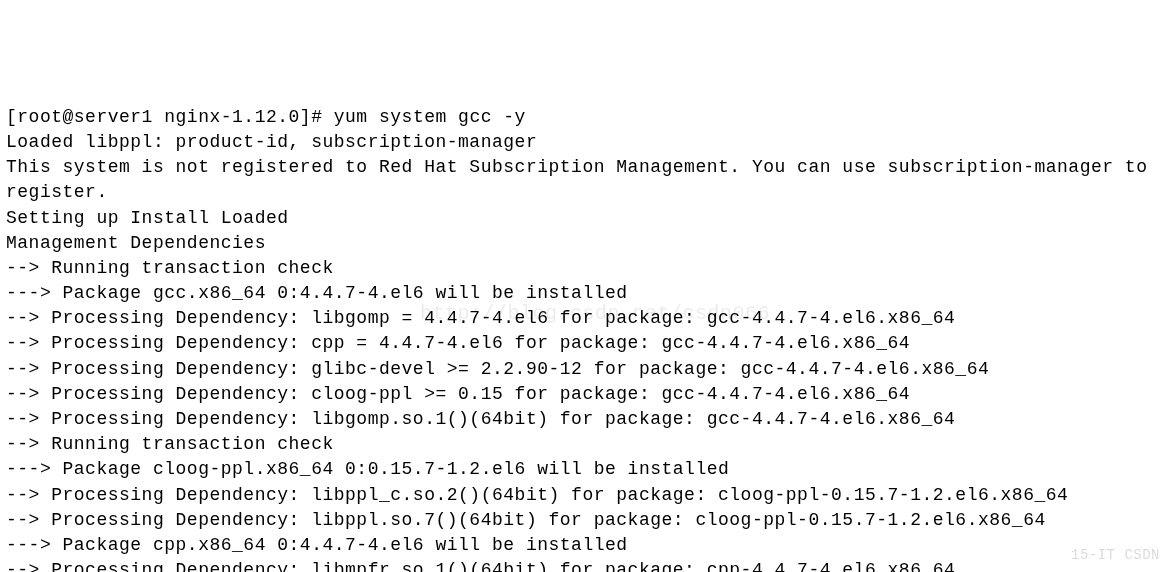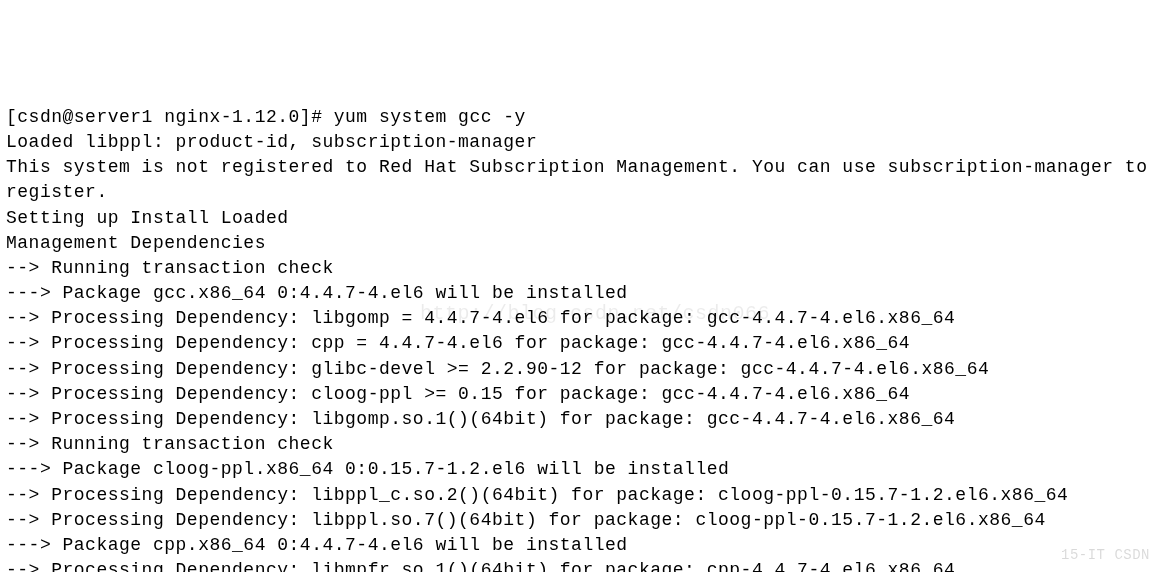--- a/index.html
+++ b/index.html
@@ -28,32 +28,32 @@
       position: absolute;
       top: 300px;
       left: 420px;
       color: rgba(0,0,0,0.08);
       font-size: 20px;
       pointer-events: none;
     }
     .bottom-right-watermark {
       position: absolute;
       bottom: 6px;
-      right: 10px;
+      right: 0;
       color: rgba(0,0,0,0.15);
       font-size: 14px;
       pointer-events: none;
     }
   </style>
 </head>
 <body>
 
 
 
-<div class="terminal"><span class="terminal-line">[csdn@server1 nginx-1.12.0]# </span><span class="terminal-line">yum system gcc -y</span>
+<div class="terminal"><span class="terminal-line">[root@server1 nginx-1.12.0]# </span><span class="terminal-line">yum system gcc -y</span>
 <span class="terminal-line">Loaded libppl: product-id, subscription-manager</span>
 <span class="terminal-line">This system is not registered to Red Hat Subscription Management. You can use subscription-manager to register.</span>
 <span class="terminal-line">Setting up Install Loaded</span>
 <span class="terminal-line">Management Dependencies</span>
 <span class="terminal-line">--&gt; Running transaction check</span>
 <span class="terminal-line">---&gt; Package gcc.x86_64 0:4.4.7-4.el6 will be installed</span>
 <span class="terminal-line">--&gt; Processing Dependency: libgomp = 4.4.7-4.el6 for package: gcc-4.4.7-4.el6.x86_64</span>
 <span class="terminal-line">--&gt; Processing Dependency: cpp = 4.4.7-4.el6 for package: gcc-4.4.7-4.el6.x86_64</span>
 <span class="terminal-line">--&gt; Processing Dependency: glibc-devel &gt;= 2.2.90-12 for package: gcc-4.4.7-4.el6.x86_64</span>
 <span class="terminal-line">--&gt; Processing Dependency: cloog-ppl &gt;= 0.15 for package: gcc-4.4.7-4.el6.x86_64</span>

